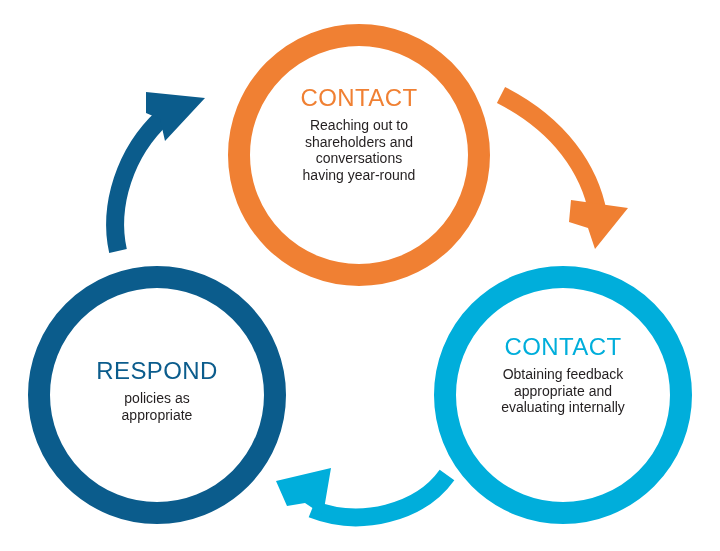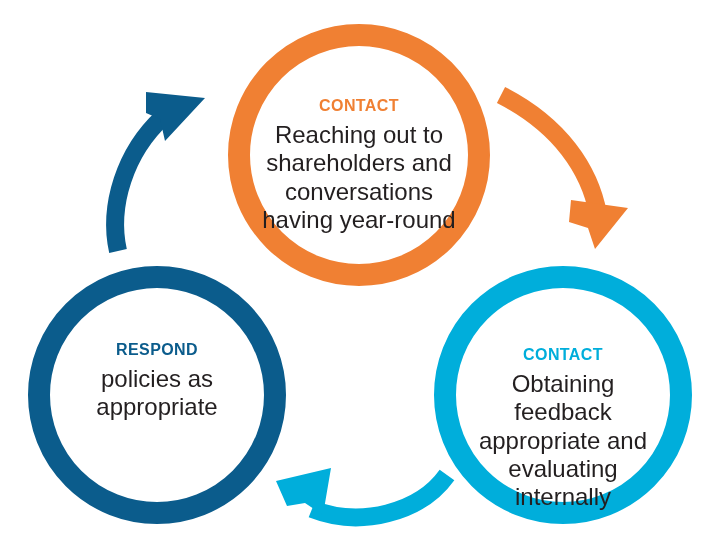--- a/index.html
+++ b/index.html
@@ -27,48 +27,47 @@
     height: 551px;
   }
   .node-text {
     position: absolute;
     text-align: center;
     line-height: 1.18;
     color: #231f20;
   }
   .node-title {
     display: block;
-    font-weight: bold;
-    font-size: 16px;
+    font-weight: normal;
+    font-size: 24px;
     letter-spacing: 0.4px;
     margin-bottom: 5px;
-    margin-top: 13px;
   }
   .node-desc {
     display: block;
-    font-size: 24px;
+    font-size: 14px;
     color: #231f20;
   }
 
   
   #contact-text {
     left: 258px;
     top: 84px;
     width: 202px;
   }
   
   #listen-text {
     left: 463px;
     top: 333px;
     width: 200px;
   }
   
   #respond-text {
     left: 48px;
-    top: 328px;
+    top: 357px;
     width: 218px;
   }
 </style>
 </head>
 <body>
 
 <div id="diagram-root">
 
   <svg id="cycle-svg" viewBox="0 0 720 551" xmlns="http://www.w3.org/2000/svg">
 

